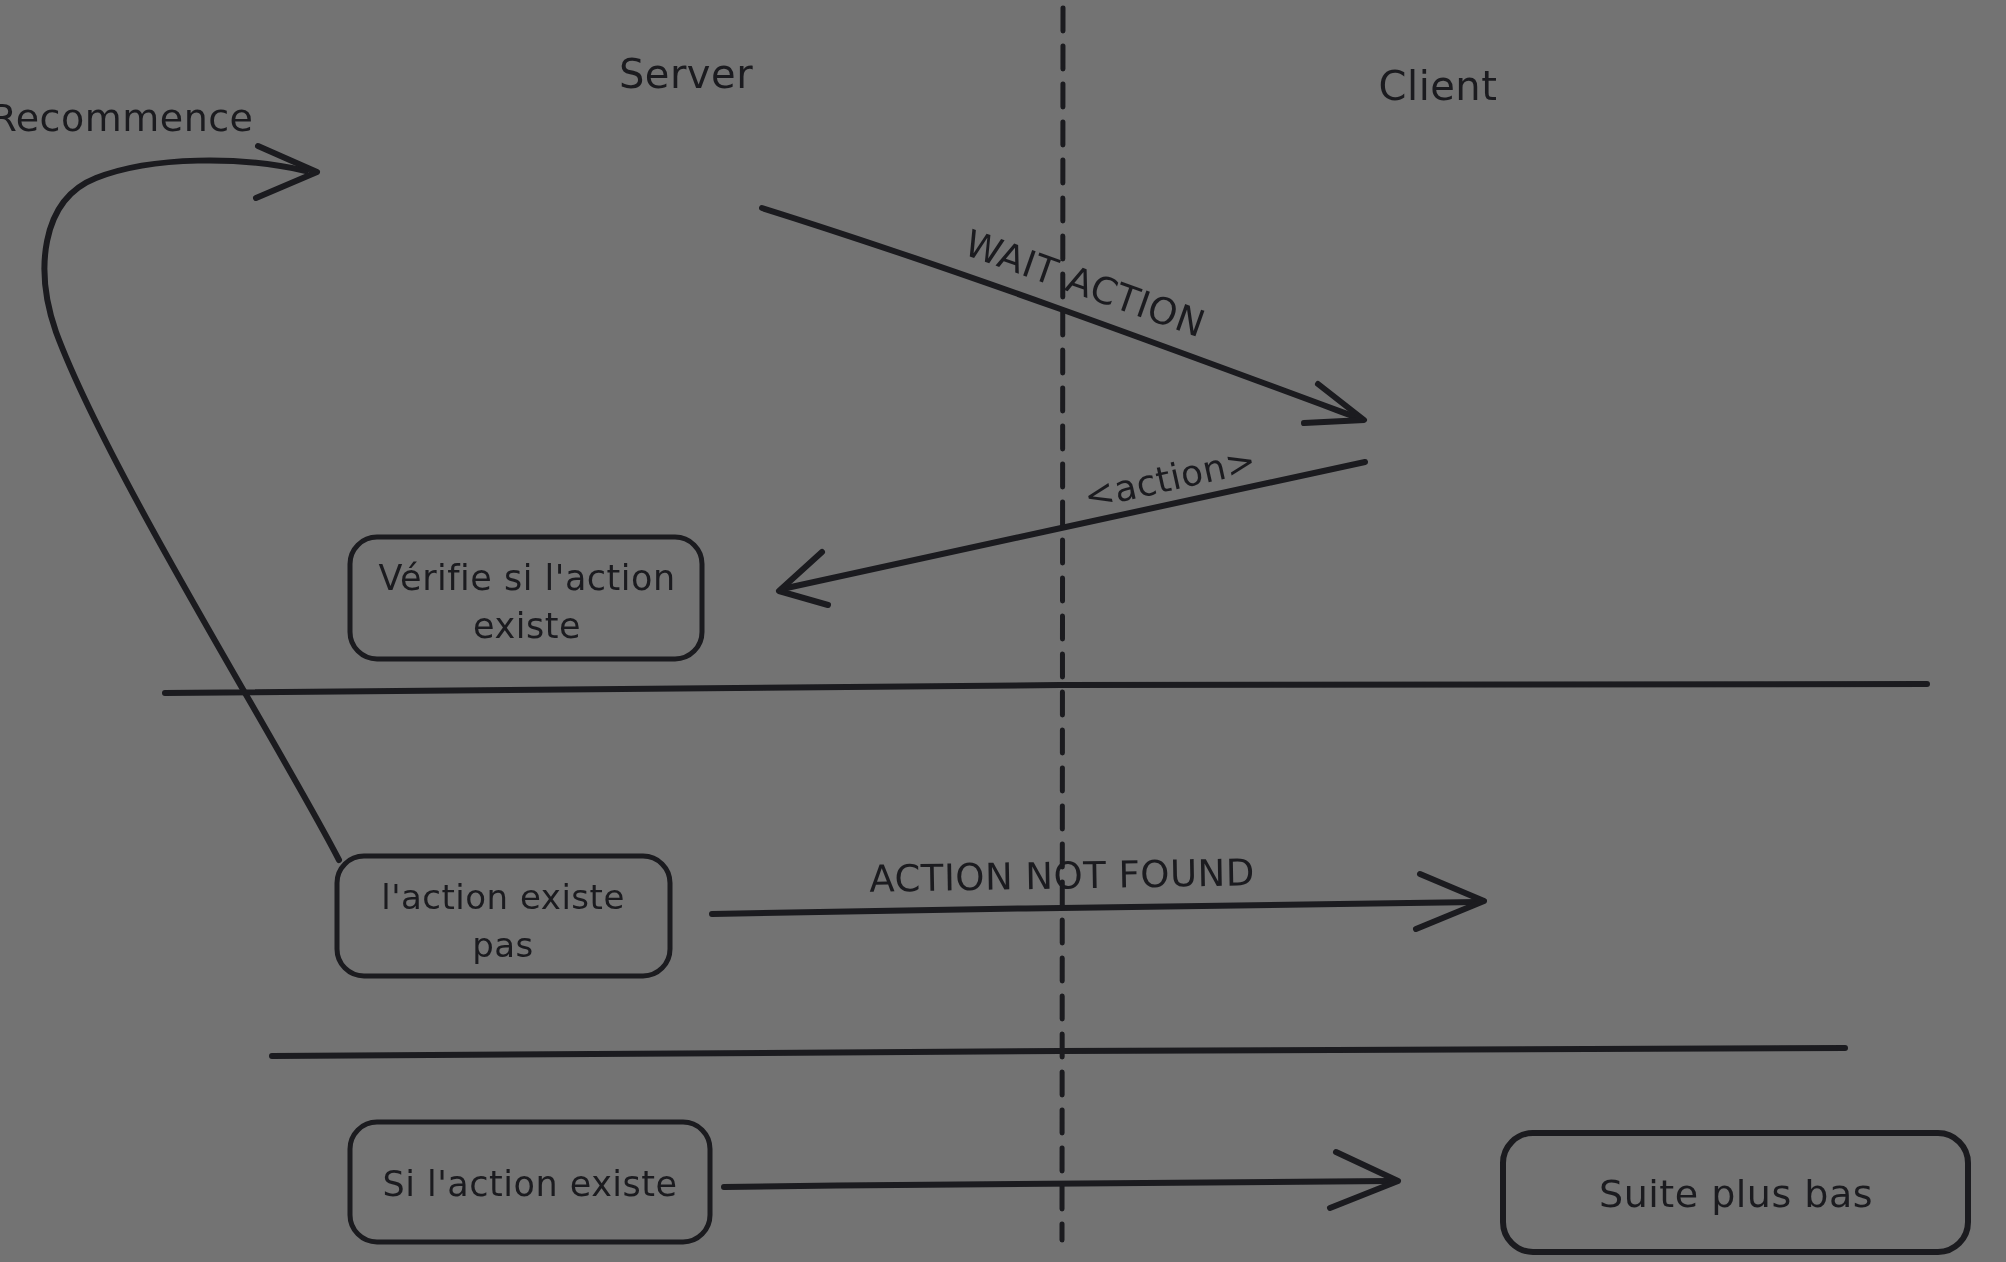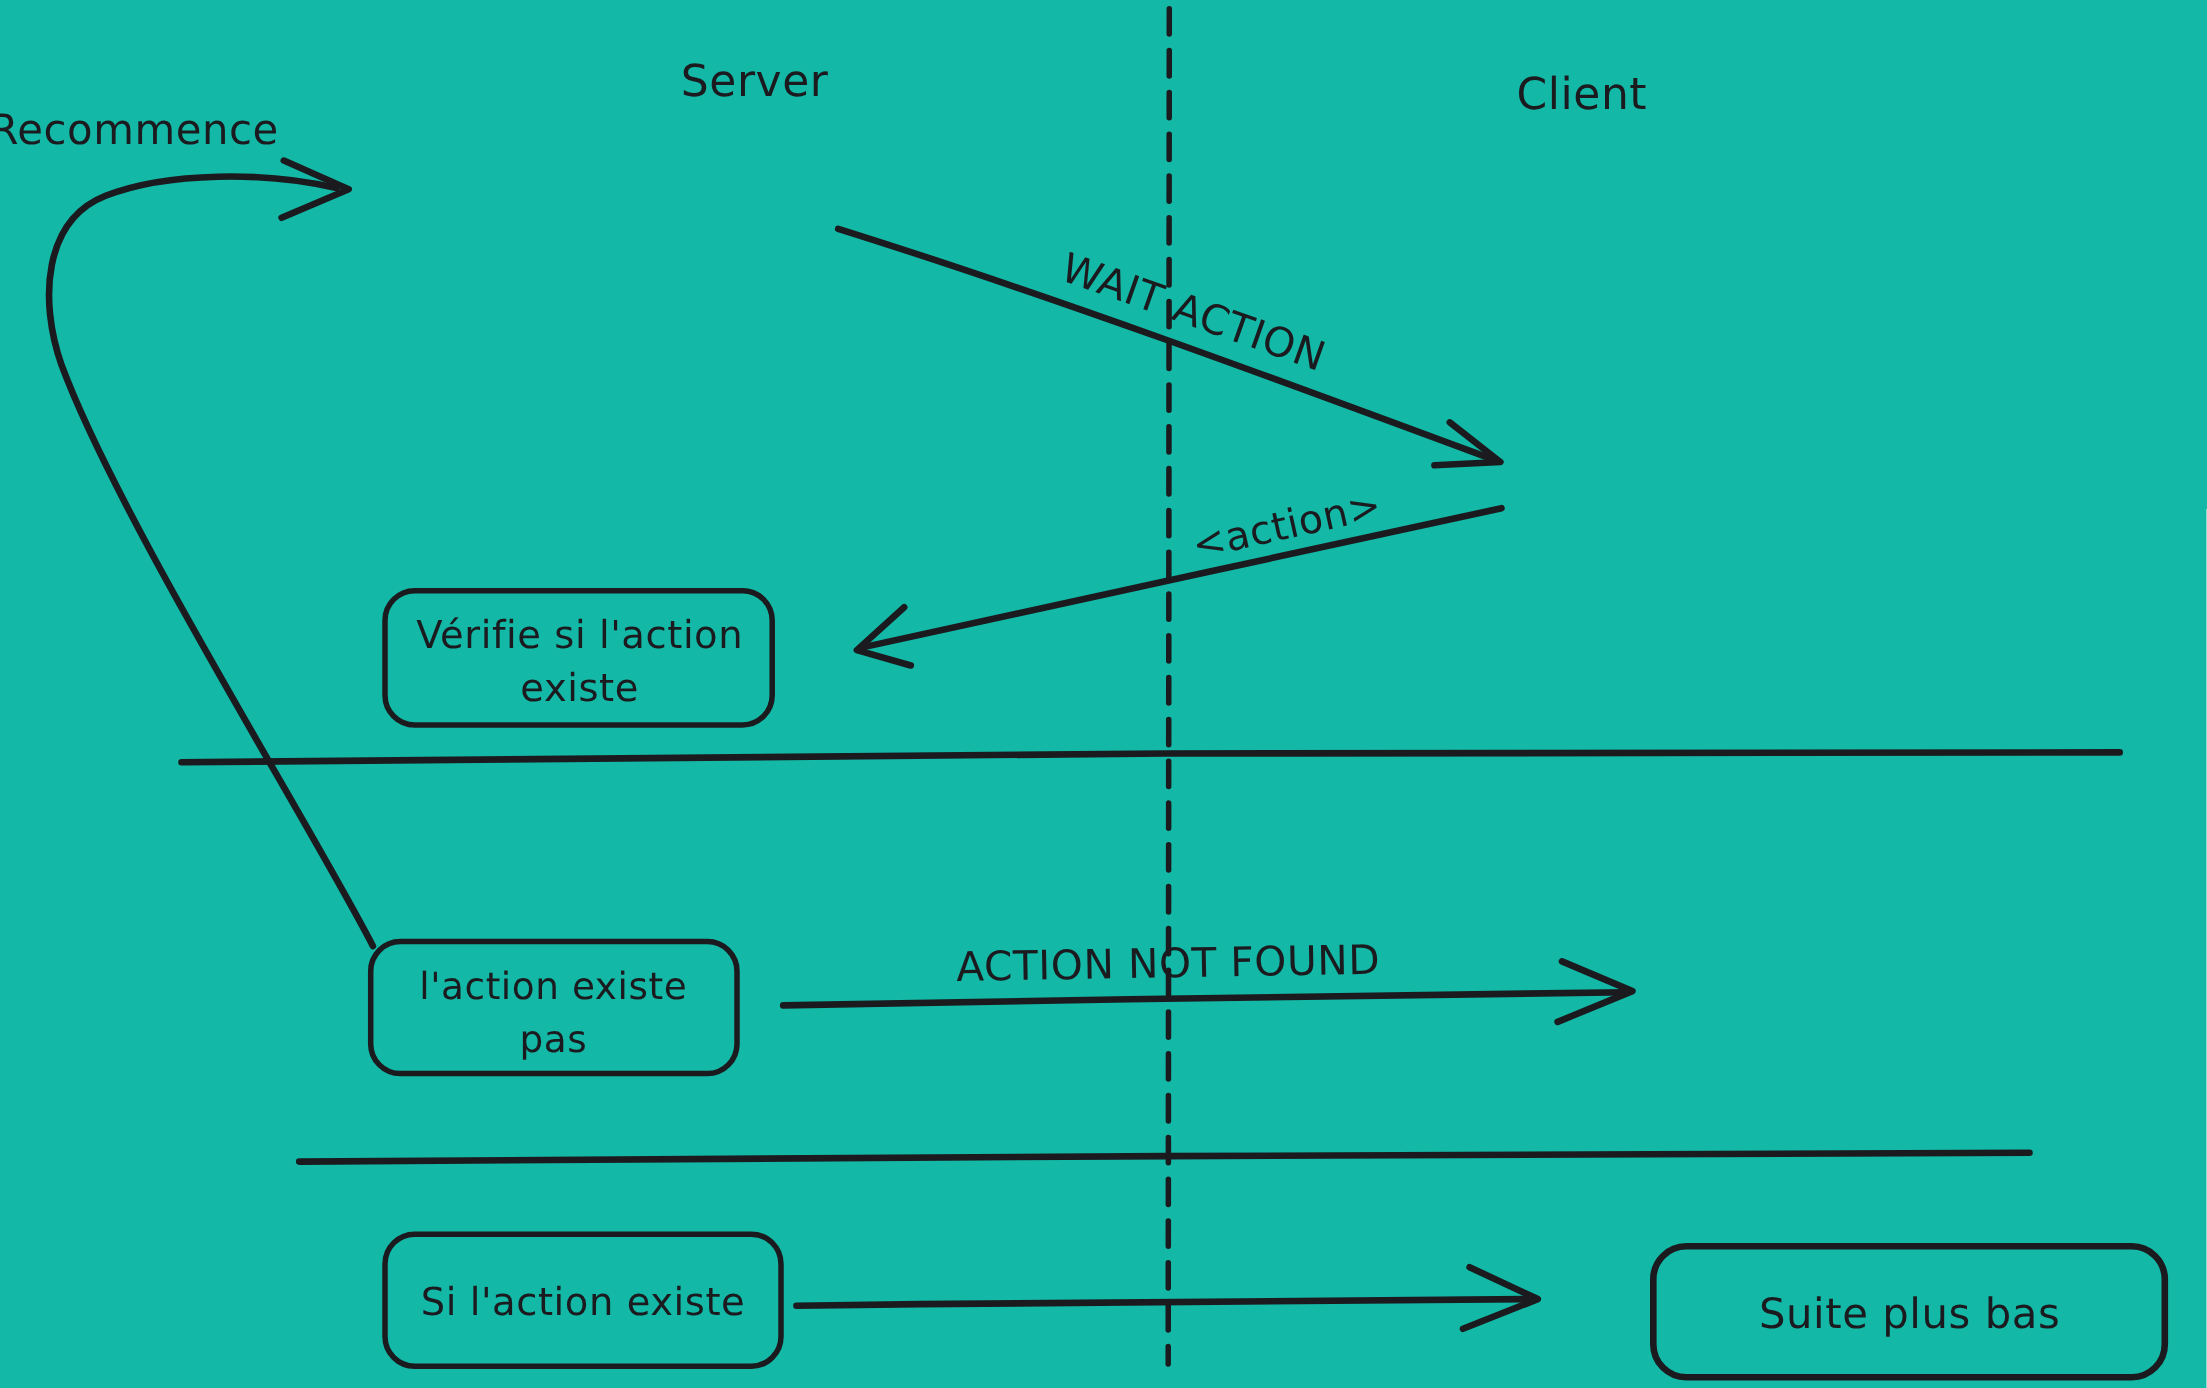--- a/index.html
+++ b/index.html
@@ -4,21 +4,21 @@
 <style>
   html, body {
     margin: 0;
     padding: 0;
     background: #ffffff;
   }
   .canvas {
     position: relative;
     width: 2006px;
     height: 1262px;
-    background: #14b8a6;
+    background: #737373;
     overflow: hidden;
   }
   svg { display: block; }
   .ink-stroke {
     fill: none;
     stroke: #1b1b1f;
     stroke-linecap: round;
     stroke-linejoin: round;
   }
   .ink-text {

